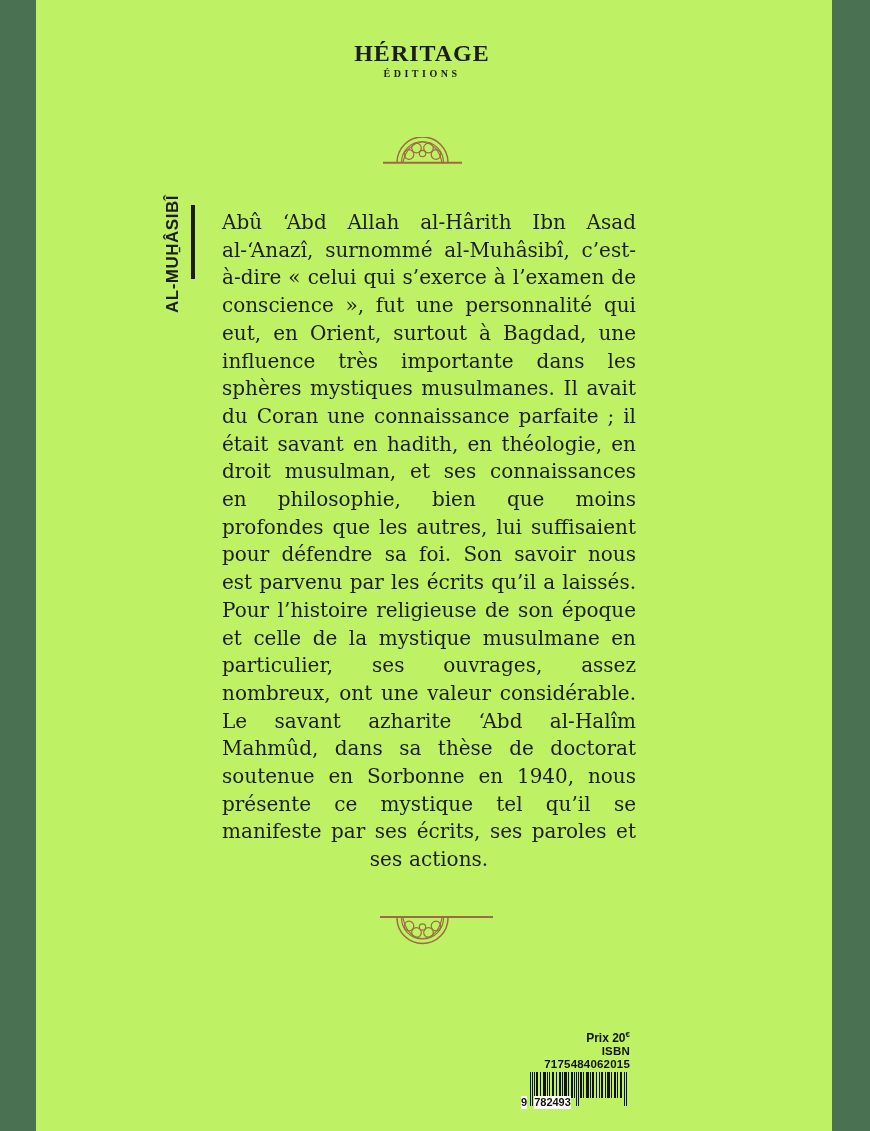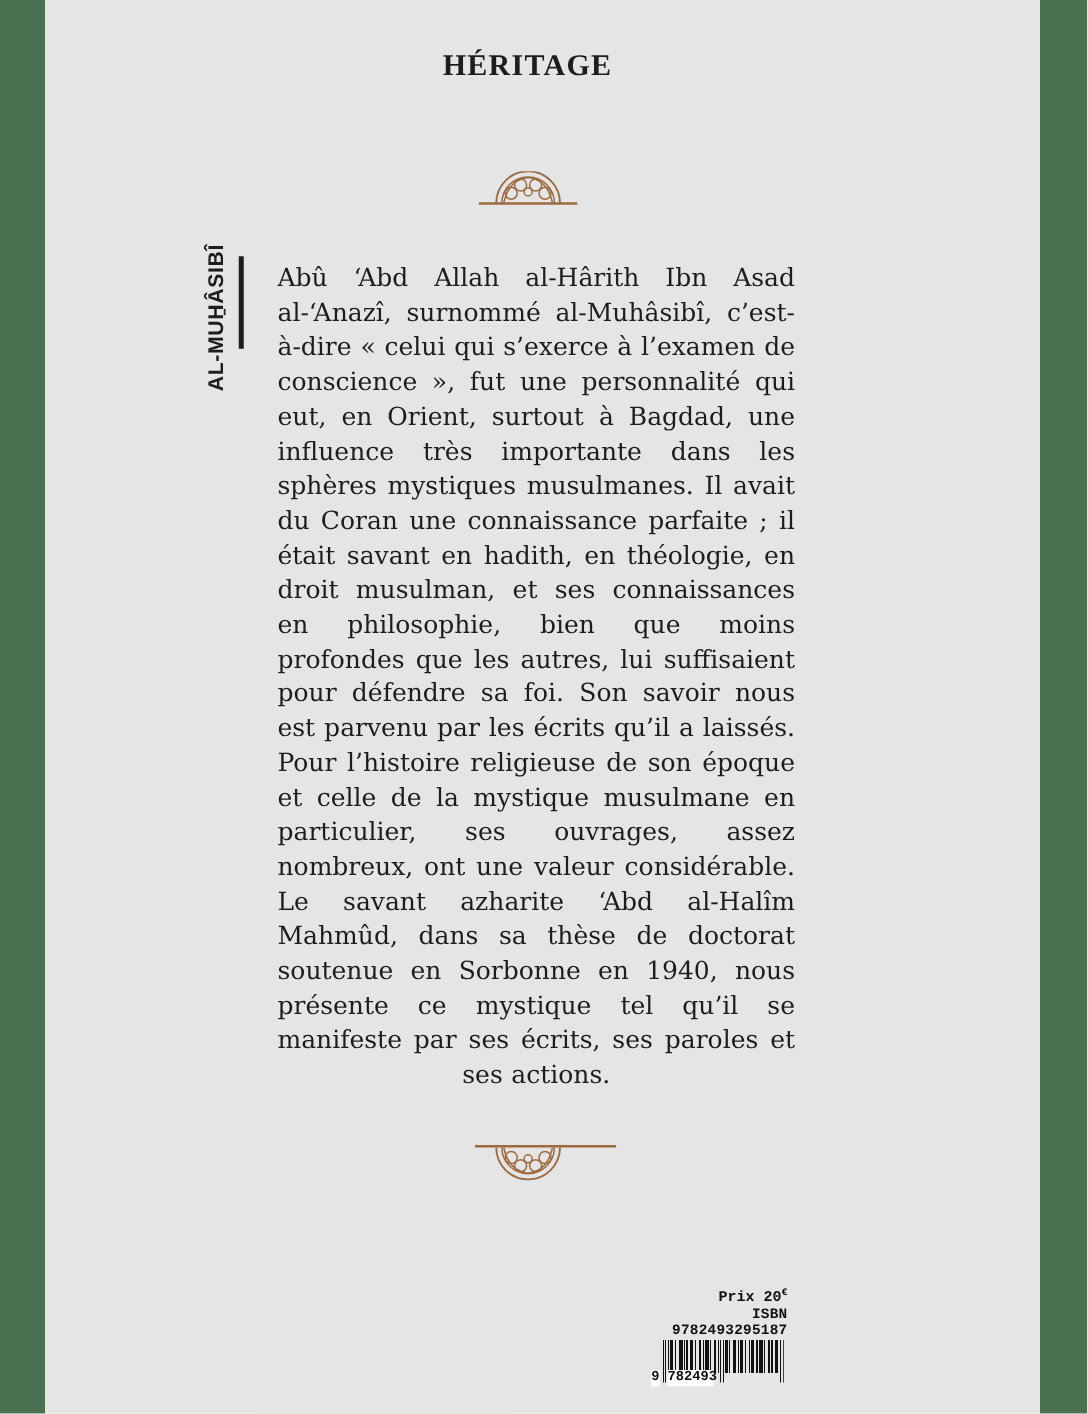--- a/index.html
+++ b/index.html
@@ -1,17 +1,17 @@
 <!DOCTYPE html>
 <html><head>
 <meta charset="utf-8">
 <style>
   html,body{margin:0;padding:0;background:#ffffff;}
   .page{
-    position:relative;width:870px;height:1131px;background:#e5e5e5;
+    position:relative;width:870px;height:1131px;background:#bef264;
     overflow:hidden;font-family:"DejaVu Serif",serif;color:#1d1d1b;
   }
   .edge{position:absolute;top:0;height:1131px;background:#4b7153;}
   .edge-left{left:0;width:36px;}
   .edge-right{left:832px;width:38px;}
 
   .logo{
     position:absolute;left:122px;top:40px;width:600px;text-align:center;
     font-family:"Liberation Serif","DejaVu Serif",serif;color:#1d1d1b;
   }
@@ -37,21 +37,21 @@
 
   .description{
     position:absolute;left:222px;top:189px;width:414px;
     font-size:20px;line-height:27.7px;
     text-align:justify;text-align-last:center;
     color:#1d1d1b;word-spacing:0.5px;
   }
 
   .barcode-block{
     position:absolute;left:520px;top:1028px;width:110px;text-align:right;
-    font-family:Liberation Mono, monospace;font-weight:bold;color:#111;
+    font-family:Liberation Sans, sans-serif;font-weight:bold;color:#111;
   }
   .price-line{font-size:12px;line-height:13px;}
   .price-line sup{font-size:8px;}
   .isbn-line{font-size:11.5px;line-height:13px;letter-spacing:0.2px;}
   .bars-wrap{position:relative;width:100px;margin-left:auto;margin-top:1px;height:40px;}
   .bars-wrap svg{display:block;}
   .bc-digits{
     position:absolute;left:0;top:24px;width:100px;height:13px;
     font-size:11px;line-height:13px;text-align:left;
   }
@@ -63,20 +63,21 @@
 </head>
 <body>
 
 <div class="page">
 
   <div class="edge edge-left"></div>
   <div class="edge edge-right"></div>
 
   <div class="logo">
     <span class="name">HÉRITAGE</span>
+    <span class="subtitle">ÉDITIONS</span>
   </div>
 
   <div class="ornament-top">
     <svg width="79" height="28" viewBox="0 0 79 28" fill="none" stroke="#9d6b41">
       <line x1="0" y1="25.7" x2="79" y2="25.7" stroke-width="2"></line>
       <path d="M 14 25.5 A 25.5 25.5 0 0 1 65 25.5" stroke-width="1.5"></path>
       <path d="M 18.5 25.5 A 21 21 0 0 1 60.5 25.5" stroke-width="1.2"></path>
       <path d="M 20 25.5 Q 24 6.5 39.5 5" stroke-width="1.2"></path>
       <path d="M 59 25.5 Q 55 6.5 39.5 5" stroke-width="1.2"></path>
       <circle cx="26" cy="17.5" r="4.8" stroke-width="1.2"></circle>
@@ -102,21 +103,21 @@
       <circle cx="29" cy="11" r="4.8" stroke-width="1.2"></circle>
       <circle cx="36.5" cy="17.5" r="4.8" stroke-width="1.2"></circle>
       <circle cx="48.5" cy="17.5" r="4.8" stroke-width="1.2"></circle>
       <circle cx="56" cy="11" r="4.8" stroke-width="1.2"></circle>
       <circle cx="42.5" cy="12" r="3.2" stroke-width="1.2"></circle>
     </svg>
   </div>
 
   <div class="barcode-block">
     <div class="price-line"><span>Prix 20</span><sup>€</sup></div>
-    <div class="isbn-line">ISBN 9782493295187</div>
+    <div class="isbn-line">ISBN 7175484062015</div>
     <div class="bars-wrap">
       <svg width="97" height="34" viewBox="0 0 97 34" shape-rendering="crispEdges" fill="#111">
         <rect x="0" y="0" width="1" height="34"></rect>
           <rect x="2" y="0" width="1" height="34"></rect>
         <rect x="4" y="0" width="1" height="26"></rect>
           <rect x="6" y="0" width="2" height="26"></rect>
         <rect x="10" y="0" width="1" height="26"></rect>
           <rect x="13" y="0" width="3" height="26"></rect>
         <rect x="17" y="0" width="1" height="26"></rect>
           <rect x="19" y="0" width="1" height="26"></rect>

